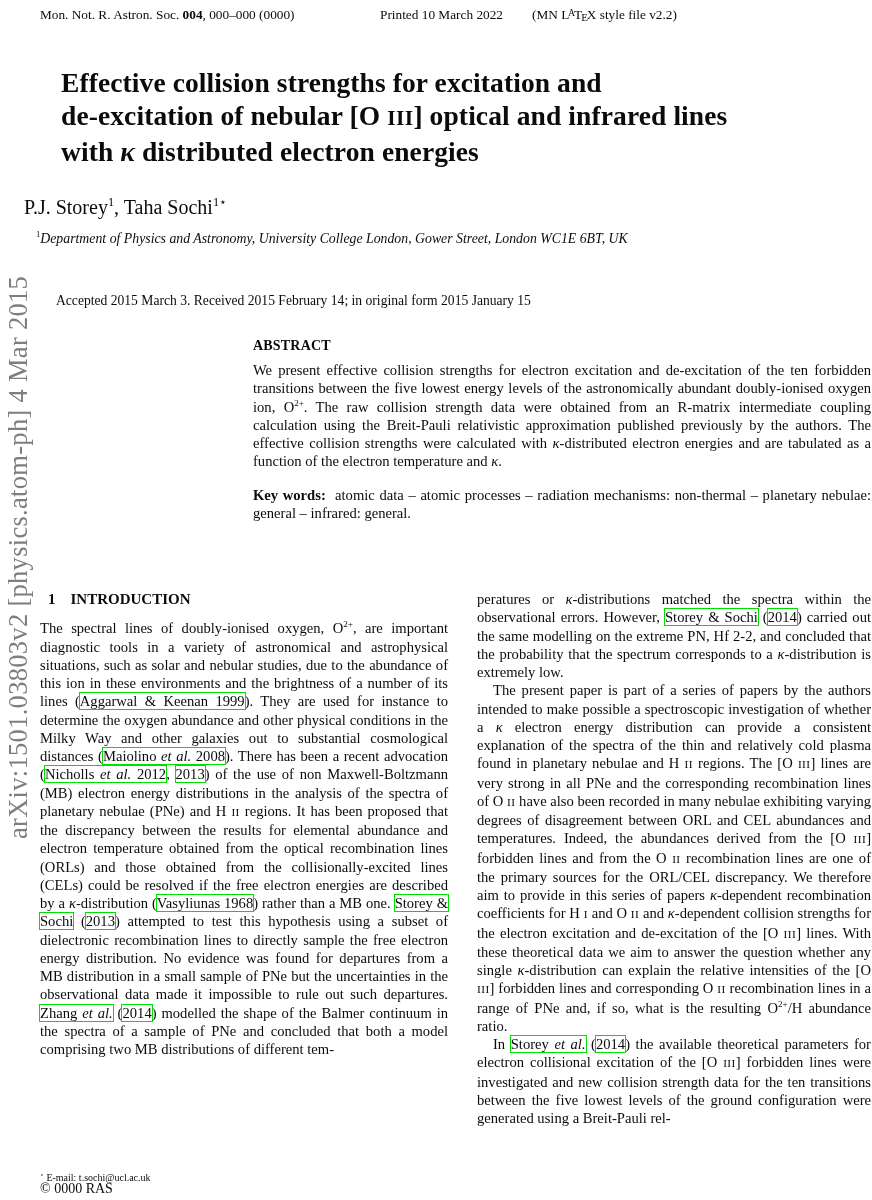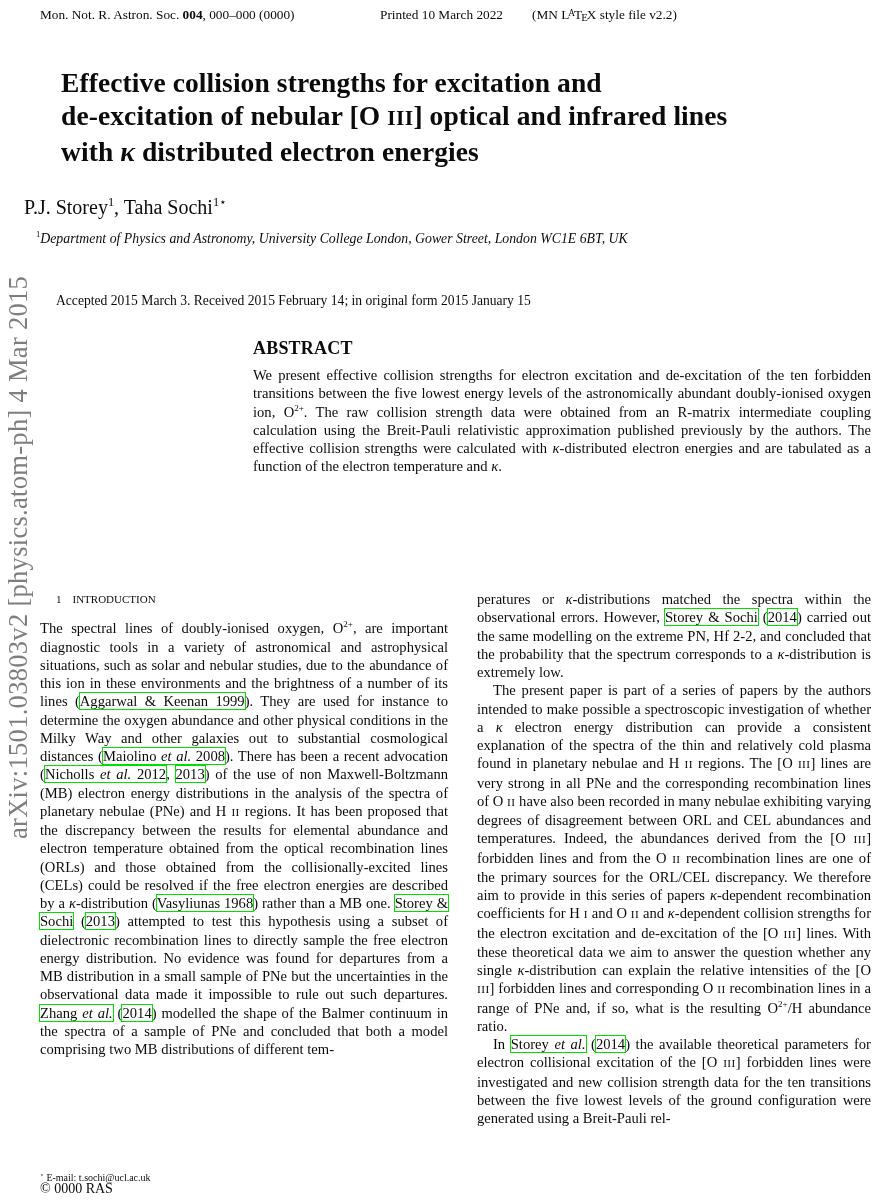--- a/index.html
+++ b/index.html
@@ -33,30 +33,30 @@
     display:flex;align-items:center;justify-content:center;white-space:nowrap;
   }
 
   .title{position:absolute;left:40px;top:66px;width:832px;
     font-weight:700;font-size:27.5px;line-height:33px;letter-spacing:0.1px;margin-left:21px;}
   .authors{position:absolute;left:24px;top:196px;font-size:20px;}
   .affiliation{position:absolute;left:36px;top:231px;font-size:13.8px;}
   .dates{position:absolute;left:56px;top:285px;font-size:13.6px;margin-top:8px;}
 
   .abstract{position:absolute;left:253px;top:338px;width:618px;}
-  .abs-head{font-weight:700;font-size:18px;margin:0 16px 7px 0;letter-spacing:0.2px;}
+  .abs-head{font-weight:700;font-size:14px;margin:0 16px 7px 0;letter-spacing:0.2px;}
   .abs-body{font-size:14.6px;line-height:18.3px;text-align:justify;hyphens:auto;}
   .keywords{margin-top:15px;font-size:14.6px;line-height:18.3px;text-align:justify;}
 
   .col{position:absolute;top:590px;font-size:14.6px;line-height:18.25px;text-align:justify;}
   .col p{margin:0;hyphens:auto;}
   .col p.indent{text-indent:16px;font-family:Liberation Serif, serif;}
   .col-left{left:40px;width:408px;}
   .col-right{left:477px;width:394px;}
-  .sec-head{font-weight:400;font-size:11px;margin:0 0 11px 16px;}
+  .sec-head{font-weight:700;font-size:15px;margin:0 0 11px 8px;}
 
   .footnote{position:absolute;left:40px;top:1172px;font-size:10px;}
   .footer{position:absolute;left:40px;top:1181px;font-size:14px;}
 </style>
 </head>
 <body>
 
 <div class="page">
 
   <div class="watermark">arXiv:1501.03803v2 [physics.atom-ph] 4 Mar 2015</div>
@@ -71,20 +71,21 @@
     <div>with <i>κ</i> distributed electron energies</div>
   </div>
 
   <div class="authors">P.J. Storey<sup>1</sup>, Taha Sochi<sup>1⋆</sup></div>
   <div class="affiliation"><sup>1</sup><i>Department of Physics and Astronomy, University College London, Gower Street, London WC1E 6BT, UK</i></div>
   <div class="dates">Accepted 2015 March 3. Received 2015 February 14; in original form 2015 January 15</div>
 
   <div class="abstract">
     <div class="abs-head">ABSTRACT</div>
     <div class="abs-body">We present effective collision strengths for electron excitation and de-excitation of the ten forbidden transitions between the five lowest energy levels of the astronomically abundant doubly-ionised oxygen ion, O<sup>2+</sup>. The raw collision strength data were obtained from an R-matrix intermediate coupling calculation using the Breit-Pauli relativistic approximation published previously by the authors. The effective collision strengths were calculated with <i>κ</i>-distributed electron energies and are tabulated as a function of the electron temperature and <i>κ</i>.</div>
+    <div class="keywords"><b>Key words:</b>&nbsp; atomic data – atomic processes – radiation mechanisms: non-thermal – planetary nebulae: general – infrared: general.</div>
   </div>
 
   <div class="col col-left">
     <div class="sec-head">1 INTRODUCTION</div>
     <p>The spectral lines of doubly-ionised oxygen, O<sup>2+</sup>, are important diagnostic tools in a variety of astronomical and astrophysical situations, such as solar and nebular studies, due to the abundance of this ion in these environments and the brightness of a number of its lines (<gx>Aggarwal &amp; Keenan 1999</gx>). They are used for instance to determine the oxygen abundance and other physical conditions in the Milky Way and other galaxies out to substantial cosmological distances (<gx>Maiolino <i>et al.</i> 2008</gx>). There has been a recent advocation (<gx>Nicholls <i>et al.</i> 2012</gx>, <gx>2013</gx>) of the use of non Maxwell-Boltzmann (MB) electron energy distributions in the analysis of the spectra of planetary nebulae (PNe) and H <sc>II</sc> regions. It has been proposed that the discrepancy between the results for elemental abundance and electron temperature obtained from the optical recombination lines (ORLs) and those obtained from the collisionally-excited lines (CELs) could be resolved if the free electron energies are described by a <i>κ</i>-distribution (<gx>Vasyliunas 1968</gx>) rather than a MB one. <gx>Storey &amp; Sochi</gx> (<gx>2013</gx>) attempted to test this hypothesis using a subset of dielectronic recombination lines to directly sample the free electron energy distribution. No evidence was found for departures from a MB distribution in a small sample of PNe but the uncertainties in the observational data made it impossible to rule out such departures. <gx>Zhang <i>et al.</i></gx> (<gx>2014</gx>) modelled the shape of the Balmer continuum in the spectra of a sample of PNe and concluded that both a model comprising two MB distributions of different tem-</p>
   </div>
 
   <div class="col col-right">
     <p>peratures or <i>κ</i>-distributions matched the spectra within the observational errors. However, <gx>Storey &amp; Sochi</gx> (<gx>2014</gx>) carried out the same modelling on the extreme PN, Hf 2-2, and concluded that the probability that the spectrum corresponds to a <i>κ</i>-distribution is extremely low.</p>
     <p class="indent">The present paper is part of a series of papers by the authors intended to make possible a spectroscopic investigation of whether a <i>κ</i> electron energy distribution can provide a consistent explanation of the spectra of the thin and relatively cold plasma found in planetary nebulae and H <sc>II</sc> regions. The [O <sc>III</sc>] lines are very strong in all PNe and the corresponding recombination lines of O <sc>II</sc> have also been recorded in many nebulae exhibiting varying degrees of disagreement between ORL and CEL abundances and temperatures. Indeed, the abundances derived from the [O <sc>III</sc>] forbidden lines and from the O <sc>II</sc> recombination lines are one of the primary sources for the ORL/CEL discrepancy. We therefore aim to provide in this series of papers <i>κ</i>-dependent recombination coefficients for H <sc>I</sc> and O <sc>II</sc> and <i>κ</i>-dependent collision strengths for the electron excitation and de-excitation of the [O <sc>III</sc>] lines. With these theoretical data we aim to answer the question whether any single <i>κ</i>-distribution can explain the relative intensities of the [O <sc>III</sc>] forbidden lines and corresponding O <sc>II</sc> recombination lines in a range of PNe and, if so, what is the resulting O<sup>2+</sup>/H abundance ratio.</p>

